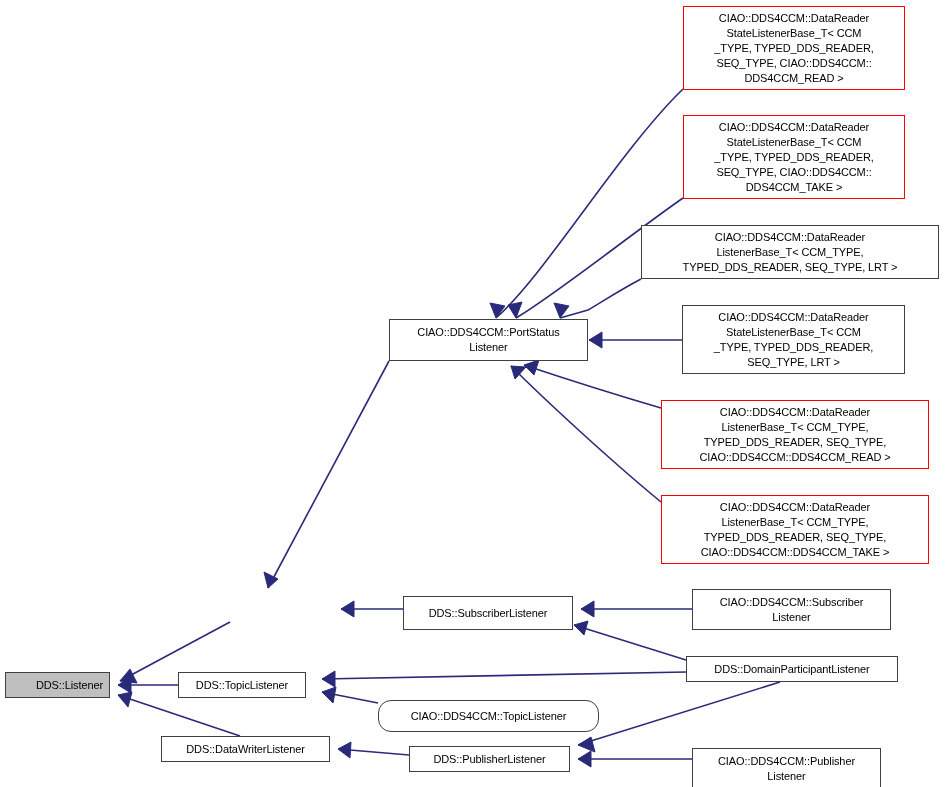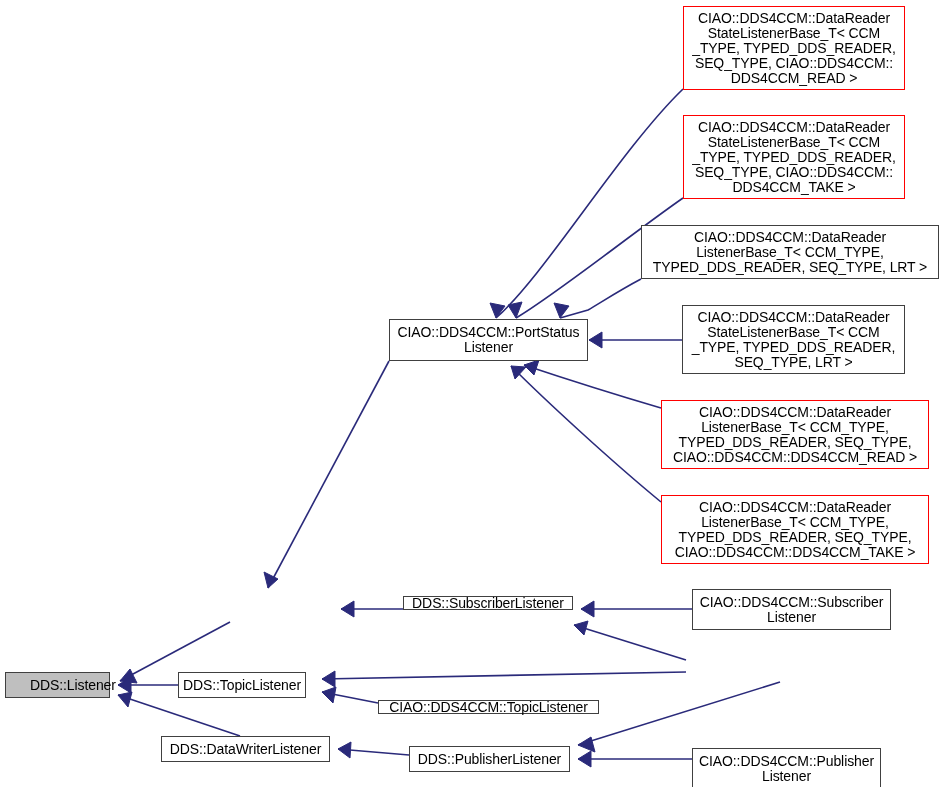--- a/index.html
+++ b/index.html
@@ -25,21 +25,21 @@
   .node {
     position: absolute;
     box-sizing: border-box;
     display: flex;
     align-items: center;
     justify-content: center;
     text-align: center;
     background: #ffffff;
     border: 1px solid #404040;
     color: #000000;
-    font-size: 14px;
+    font-size: 11px;
     line-height: 15px;
     letter-spacing: -0.1px;
     white-space: pre-line;
     z-index: 5;
     cursor: pointer;
   }
   .node.red {
     border-color: #ff0000;
   }
   .node.root {
@@ -115,23 +115,24 @@
     <div class="node red" style="left: 661px; top: 400px; width: 268px; height: 69px;"><span class="label">CIAO::DDS4CCM::DataReader
 ListenerBase_T&lt; CCM_TYPE,
 TYPED_DDS_READER, SEQ_TYPE,
 CIAO::DDS4CCM::DDS4CCM_READ &gt;</span></div>
     <div class="node red" style="left: 661px; top: 495px; width: 268px; height: 69px;"><span class="label">CIAO::DDS4CCM::DataReader
 ListenerBase_T&lt; CCM_TYPE,
 TYPED_DDS_READER, SEQ_TYPE,
 CIAO::DDS4CCM::DDS4CCM_TAKE &gt;</span></div>
     <div class="node" style="left: 389px; top: 319px; width: 199px; height: 42px;"><span class="label">CIAO::DDS4CCM::PortStatus
 Listener</span></div>
-    <div class="node" style="left: 403px; top: 596px; width: 170px; height: 14px;"><span class="label">DDS::SubscriberListener</span></div>
+    <div class="node" style="left: 403px; top: 596px; width: 170px; height: 34px;"><span class="label">DDS::SubscriberListener</span></div>
     <div class="node" style="left: 692px; top: 589px; width: 199px; height: 41px;"><span class="label">CIAO::DDS4CCM::Subscriber
 Listener</span></div>
     <div class="node root" style="left: 5px; top: 672px; width: 105px; height: 26px; padding-left: 24px;"><span class="label">DDS::Listener</span></div>
     <div class="node" style="left: 178px; top: 672px; width: 128px; height: 26px;"><span class="label">DDS::TopicListener</span></div>
-    <div class="node" style="left: 378px; top: 700px; width: 221px; height: 14px;"><span class="label">CIAO::DDS4CCM::TopicListener</span></div>
+    <div class="node" style="left: 686px; top: 656px; width: 212px; height: 26px;"><span class="label">DDS::DomainParticipantListener</span></div>
+    <div class="node" style="left: 378px; top: 700px; width: 221px; height: 32px; border-radius: 13px;"><span class="label">CIAO::DDS4CCM::TopicListener</span></div>
     <div class="node" style="left: 161px; top: 736px; width: 169px; height: 26px;"><span class="label">DDS::DataWriterListener</span></div>
     <div class="node" style="left: 409px; top: 746px; width: 161px; height: 26px;"><span class="label">DDS::PublisherListener</span></div>
     <div class="node" style="left: 692px; top: 740px; width: 189px; height: 41px; margin-top: 8px;"><span class="label">CIAO::DDS4CCM::Publisher
 Listener</span></div>
   </div>
 
 </body></html>

